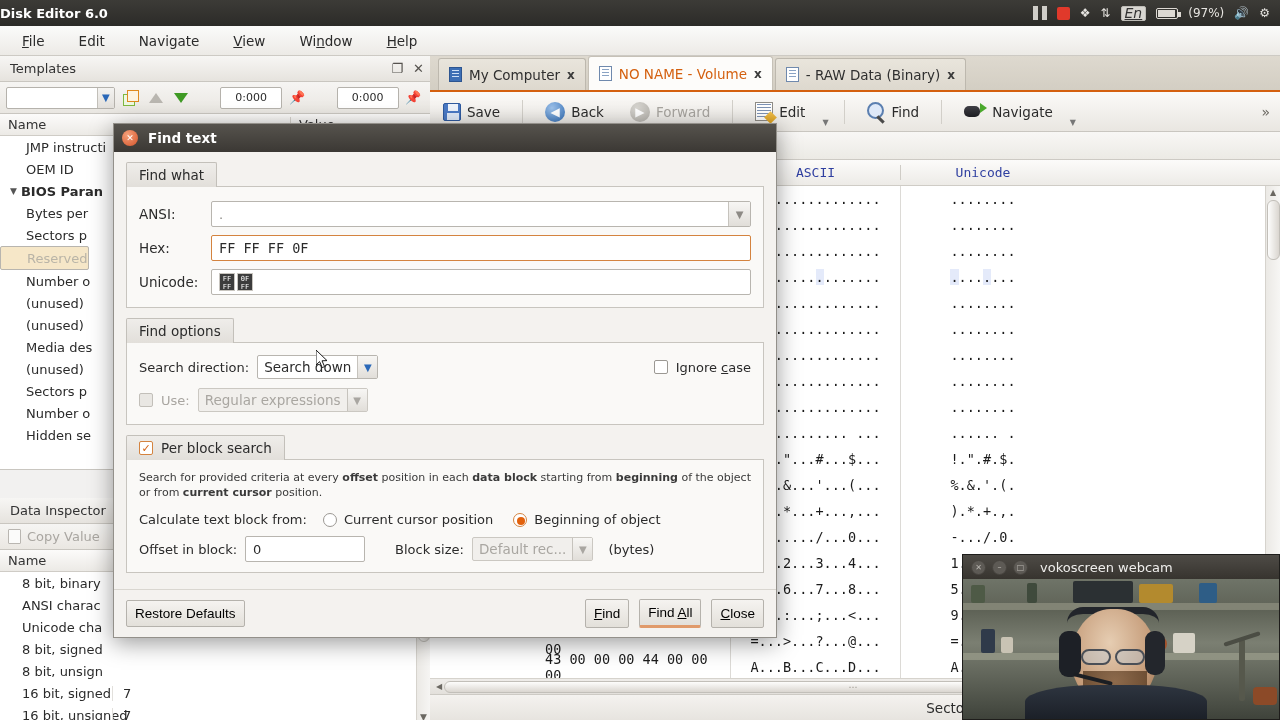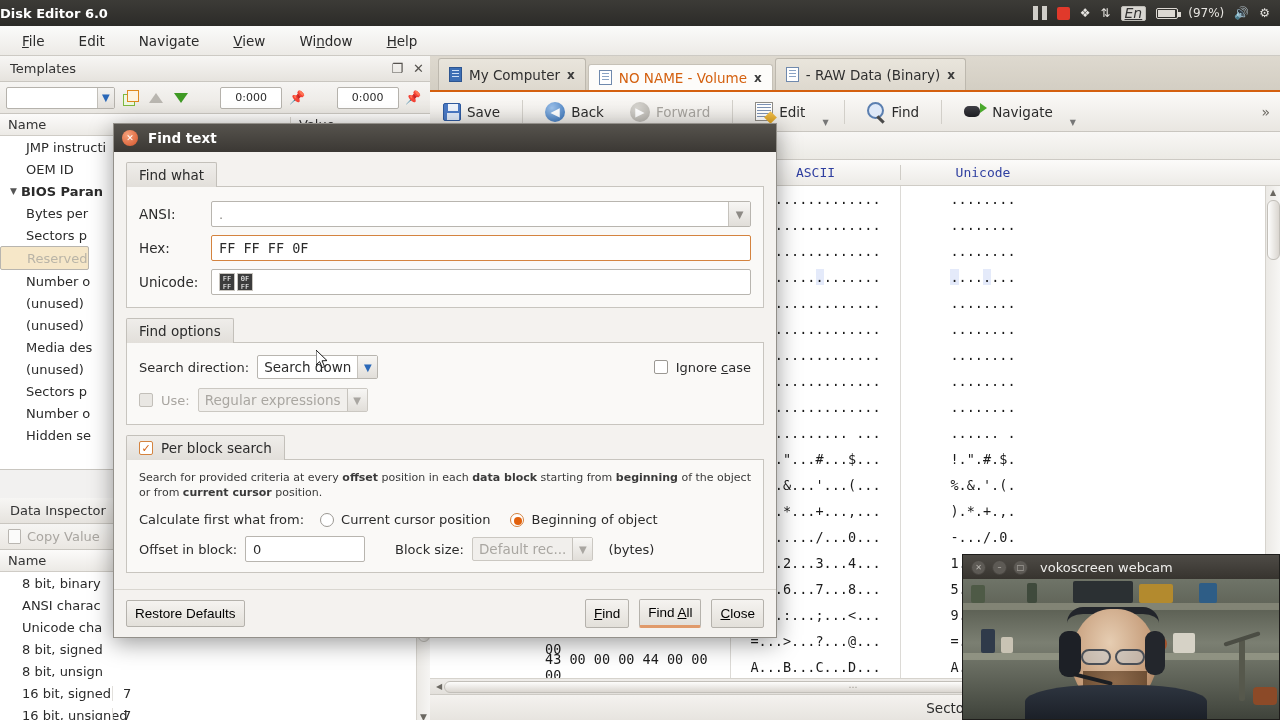--- a/index.html
+++ b/index.html
@@ -113,21 +113,21 @@
      background:linear-gradient(to right,#fdfdfc,#ddd9d3); border:1px solid #c2bfb9; border-radius:6px; }
   #divscroll .dn { position:absolute; bottom:2px; left:3px; font-size:9px; color:#6b6862; }
 
   
   #rightarea { position:absolute; left:430px; top:56px; width:850px; height:664px; background:#efedea; }
   #tabstrip { height:36px; background:linear-gradient(to bottom,#ded9cf,#d3cec3);
      display:flex; align-items:flex-end; padding-left:8px; border-bottom:2px solid #d4600f;}
   .tab { height:32px; display:flex; align-items:center; gap:7px; padding:0 10px; font-size:13.5px;
      border:1px solid #bdb8ae; border-bottom:none; background:linear-gradient(to bottom,#e9e5dc,#ddd8ce);
      border-radius:3px 3px 0 0; color:#2f2f2f; margin-right:2px; }
-  .tab.active { background:#fdfcfa; color:#d4600f; height:26px; border-color:#c6c1b7; }
+  .tab.active { background:#fdfcfa; color:#d4600f; height:34px; border-color:#c6c1b7; }
   .tab .x { font-weight:bold; font-size:12px; color:#3b3b3b; cursor:pointer; }
   .tabico { width:13px;height:15px;border:1px solid #6f89ad; background:#fff; position:relative; display:inline-block; }
   .tabico:after { content:""; position:absolute; left:2px; top:2px; right:2px; bottom:2px;
       background:repeating-linear-gradient(to bottom,#8aa3c4 0 1px,transparent 1px 3px); }
   .tabico.blue { background:#3d6fb5; border-color:#2d5590; }
   .tabico.blue:after { background:repeating-linear-gradient(to bottom,#cfe0f5 0 1px,transparent 1px 3px); }
 
   #apptoolbar { height:40px; background:linear-gradient(to bottom,#fbfaf8,#e9e6e1);
      border-bottom:1px solid #c9c6c0; display:flex; align-items:center; padding:0 6px; gap:12px; }
   .tbitem { display:flex; align-items:center; gap:6px; padding:3px 7px; font-size:13.5px; cursor:pointer; border-radius:3px; }
@@ -685,21 +685,21 @@
   </div>
 
   <div class="grpwrap">
     <div class="grptab" style="display:inline-flex;align-items:center;gap:8px;">
       <span class="cb on">✓</span>
       <span>Per block search</span>
     </div>
     <div class="grpbody" style="padding:10px 12px;">
       <div class="desc" id="pbdesc"><span>Search for provided criteria at every </span><b>offset</b><span> position in each </span><b>data block</b><span> starting from </span><b>beginning</b><span> of the object or from </span><b>current cursor</b><span> position.</span></div>
       <div class="optrow">
-        <span>Calculate first what from:</span>
+        <span>Calculate text block from:</span>
         <span style="display:flex;align-items:center;gap:7px;margin-left:8px;">
           <span class="rb"></span>
           <span>Current cursor position</span>
         </span>
         <span style="display:flex;align-items:center;gap:7px;margin-left:12px;">
           <span class="rb on"></span>
           <span>Beginning of object</span>
         </span>
       </div>
       <div class="optrow" style="margin-bottom:0;">

